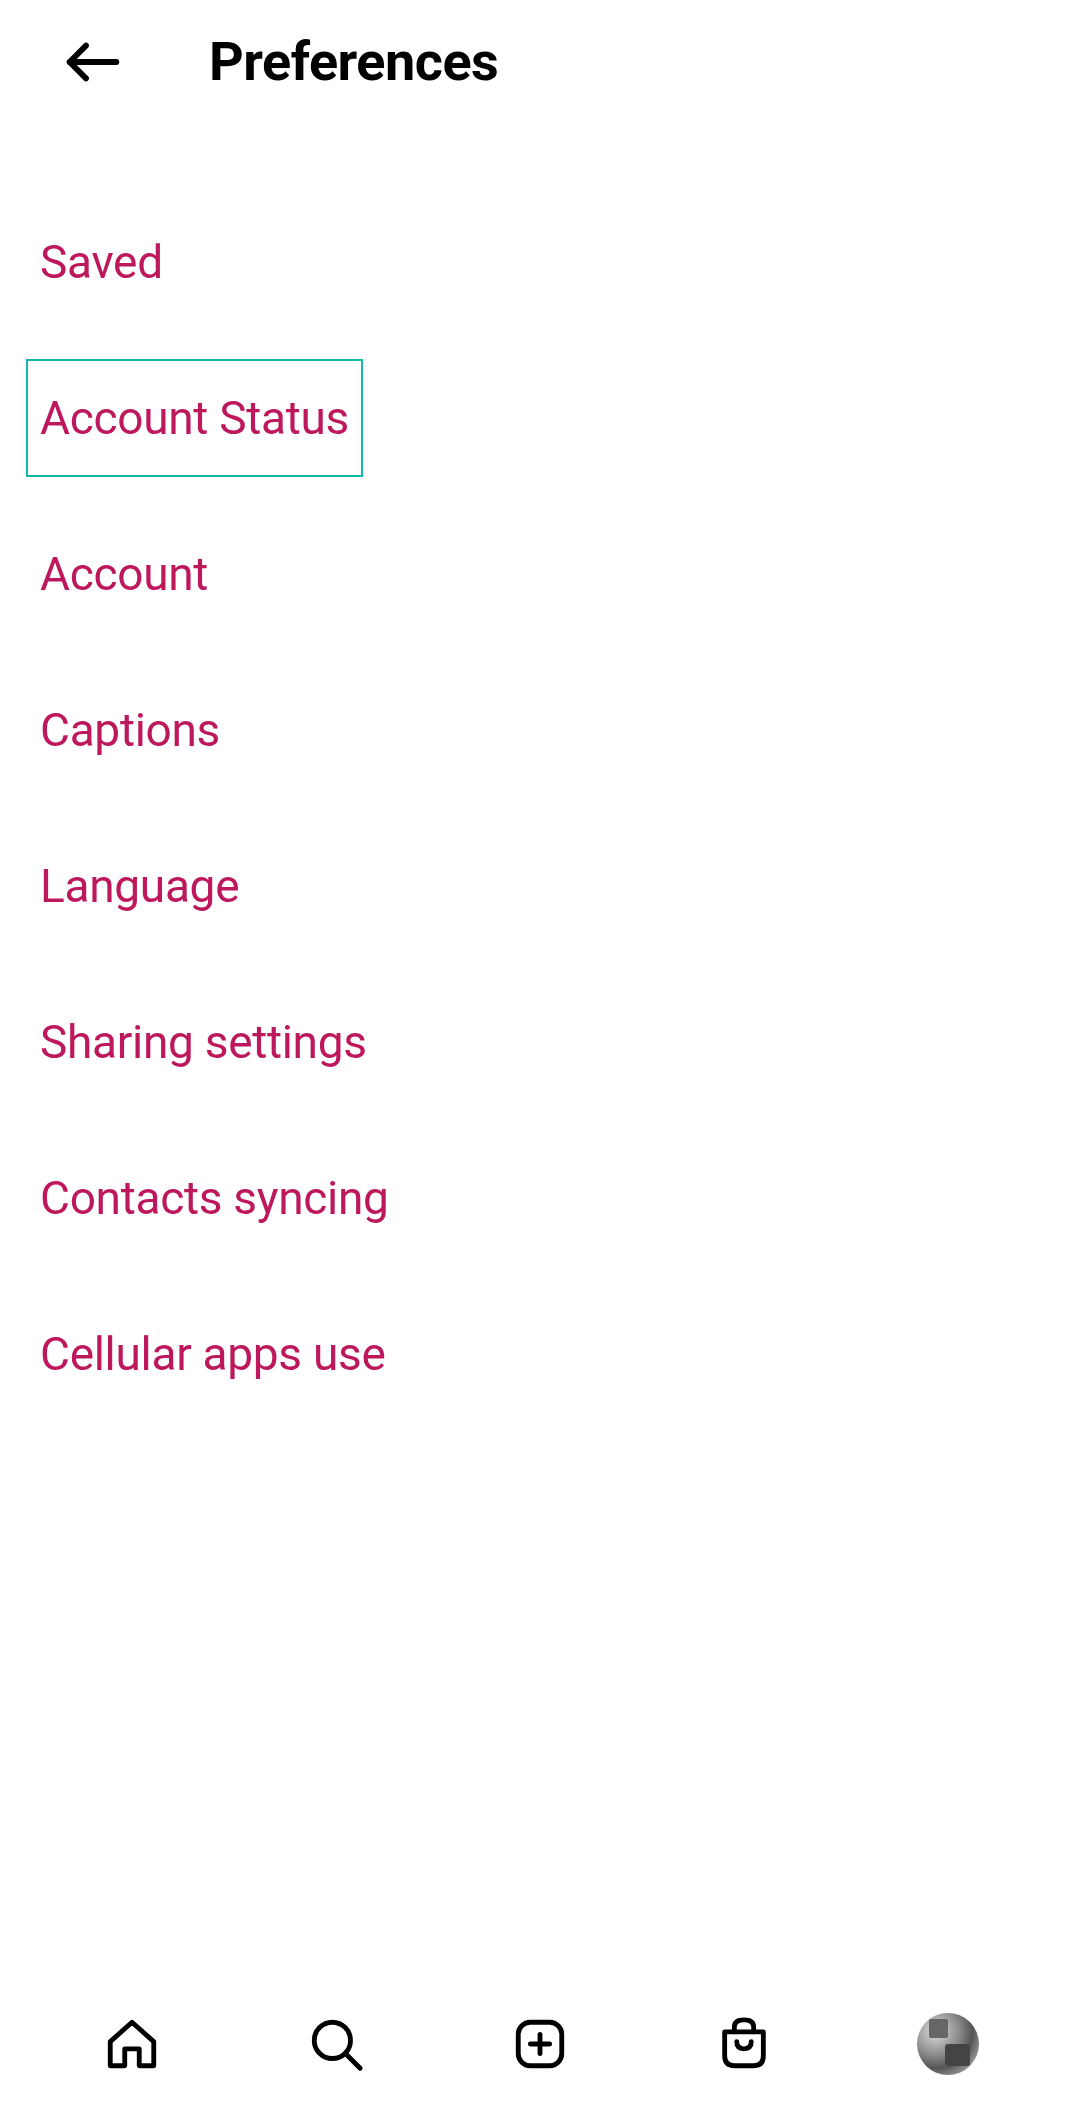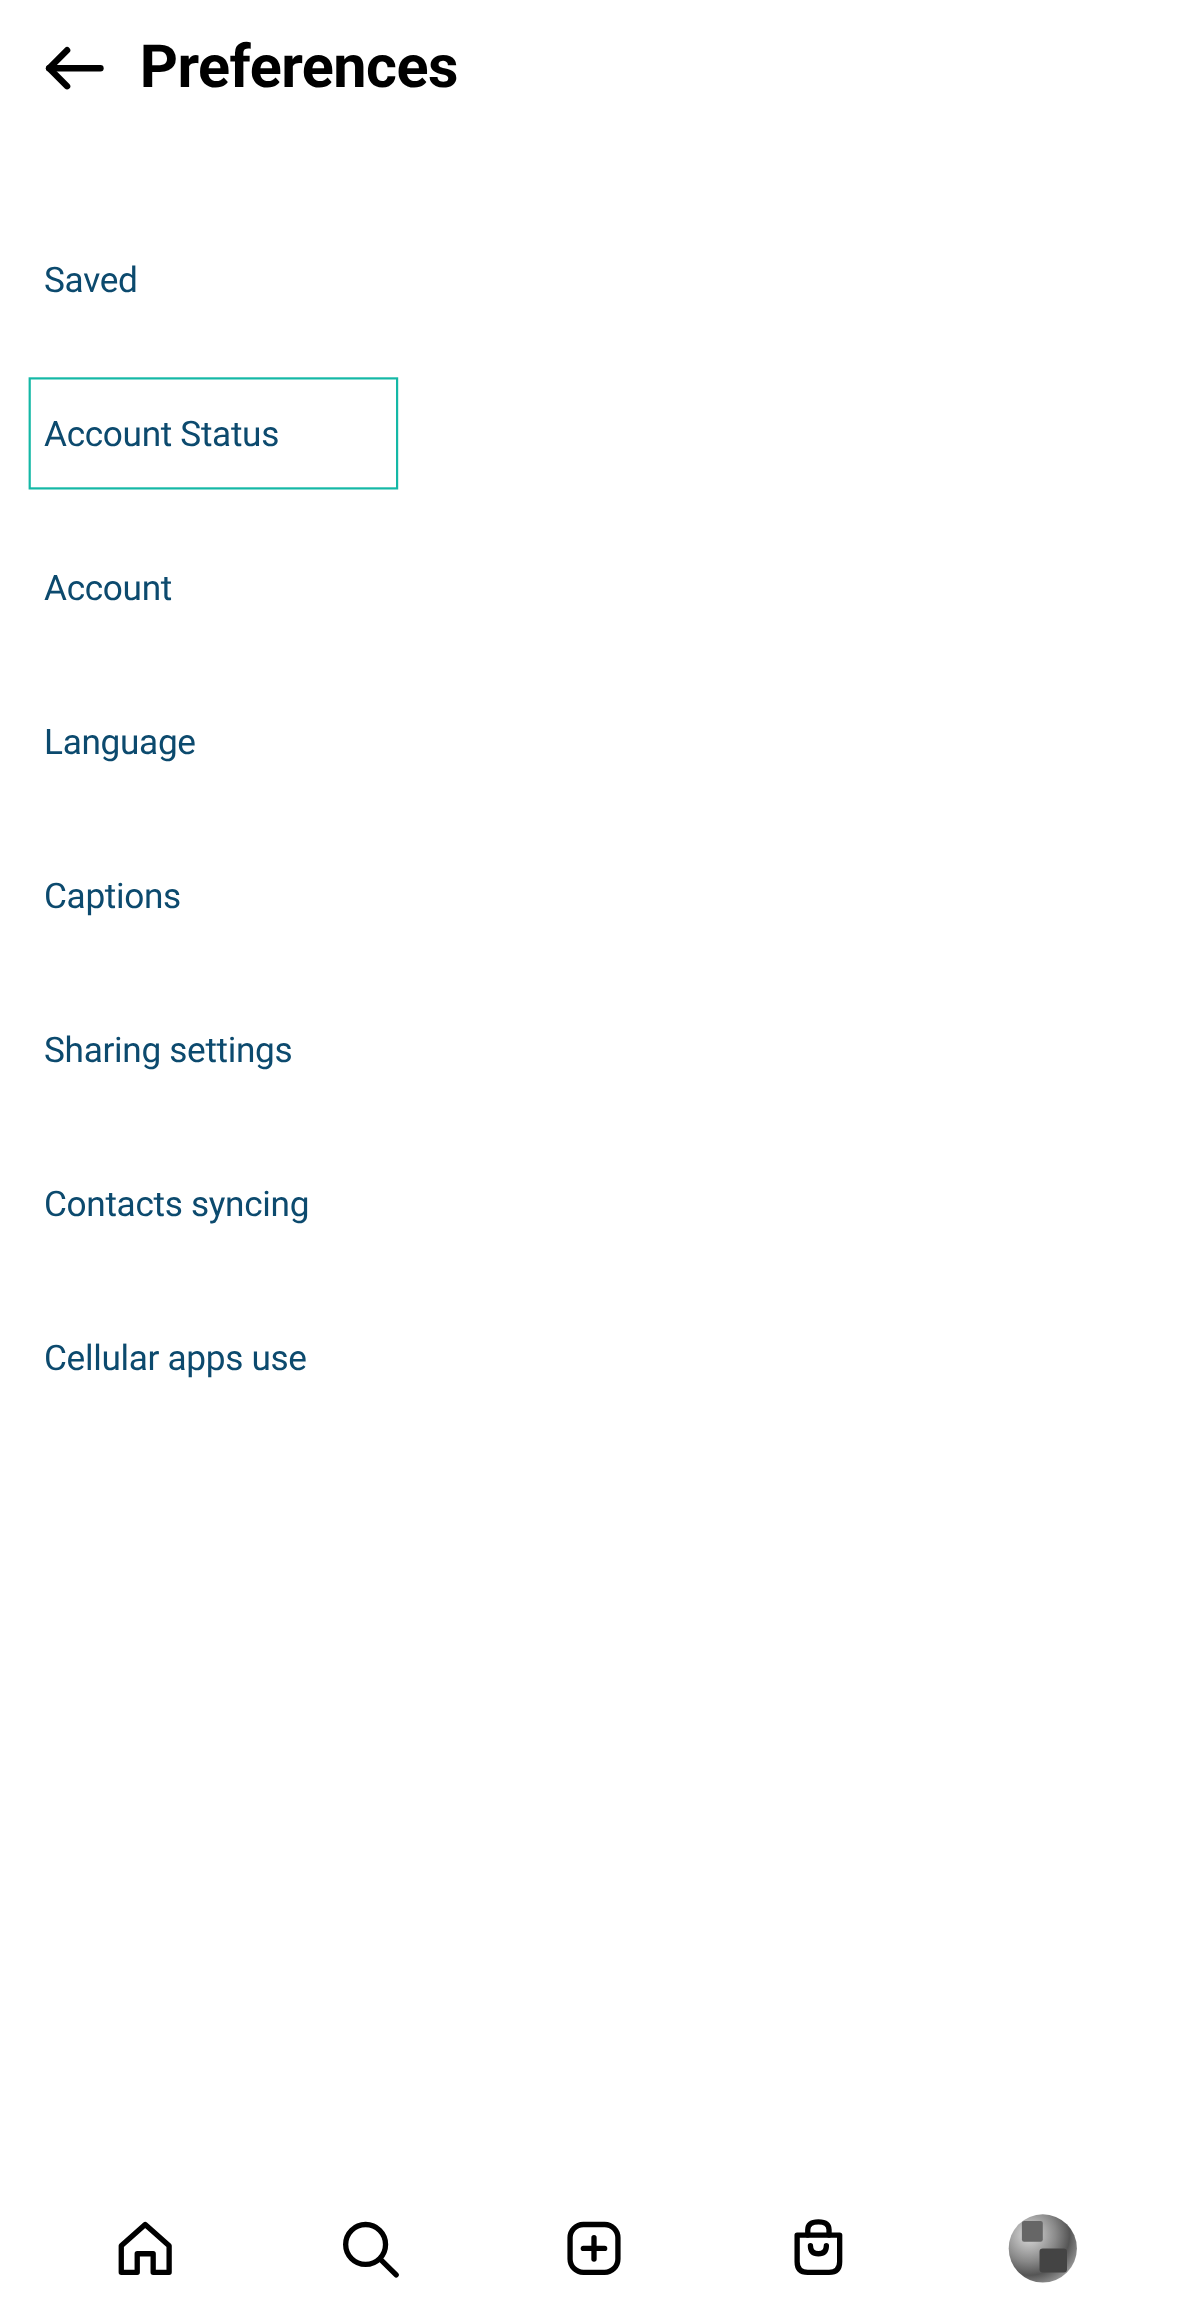--- a/index.html
+++ b/index.html
@@ -14,21 +14,22 @@
       background: #ffffff;
       font-family: -apple-system, BlinkMacSystemFont, "Segoe UI", Roboto, Helvetica, Arial, sans-serif;
       position: relative;
       overflow: hidden;
     }
     
     .header {
       display: flex;
       align-items: center;
       padding: 30px 40px;
-      gap: 31px;
+      gap: 88px;
+      margin-left: 25px;
     }
     
     .back-button {
       width: 56px;
       height: 56px;
       display: flex;
       align-items: center;
       justify-content: center;
       cursor: pointer;
     }
@@ -43,23 +44,23 @@
       font-weight: 700;
       color: #000000;
       letter-spacing: -0.5px;
     }
     
     .content {
       padding: 80px 40px 0 40px;
     }
     
     .menu-item {
-      font-size: 32px;
+      font-size: 46px;
       font-weight: 400;
-      color: #0c4a6e;
+      color: #be185d;
       padding: 32px 0;
       cursor: pointer;
       display: block;
       letter-spacing: -0.3px;
     }
     
     .menu-item.highlighted {
       border: 2px solid #14b8a6;
       padding: 30px 12px;
       margin-left: -14px;
@@ -147,24 +148,24 @@
   <div class="menu-item-wrapper">
     <div class="menu-item">Saved</div>
   </div>
   <div class="menu-item-wrapper">
     <div class="menu-item highlighted">Account Status</div>
   </div>
   <div class="menu-item-wrapper">
     <div class="menu-item">Account</div>
   </div>
   <div class="menu-item-wrapper">
+    <div class="menu-item">Captions</div>
+  </div>
+  <div class="menu-item-wrapper">
     <div class="menu-item">Language</div>
-  </div>
-  <div class="menu-item-wrapper">
-    <div class="menu-item">Captions</div>
   </div>
   <div class="menu-item-wrapper">
     <div class="menu-item">Sharing settings</div>
   </div>
   <div class="menu-item-wrapper">
     <div class="menu-item">Contacts syncing</div>
   </div>
   <div class="menu-item-wrapper">
     <div class="menu-item">Cellular apps use</div>
   </div>

